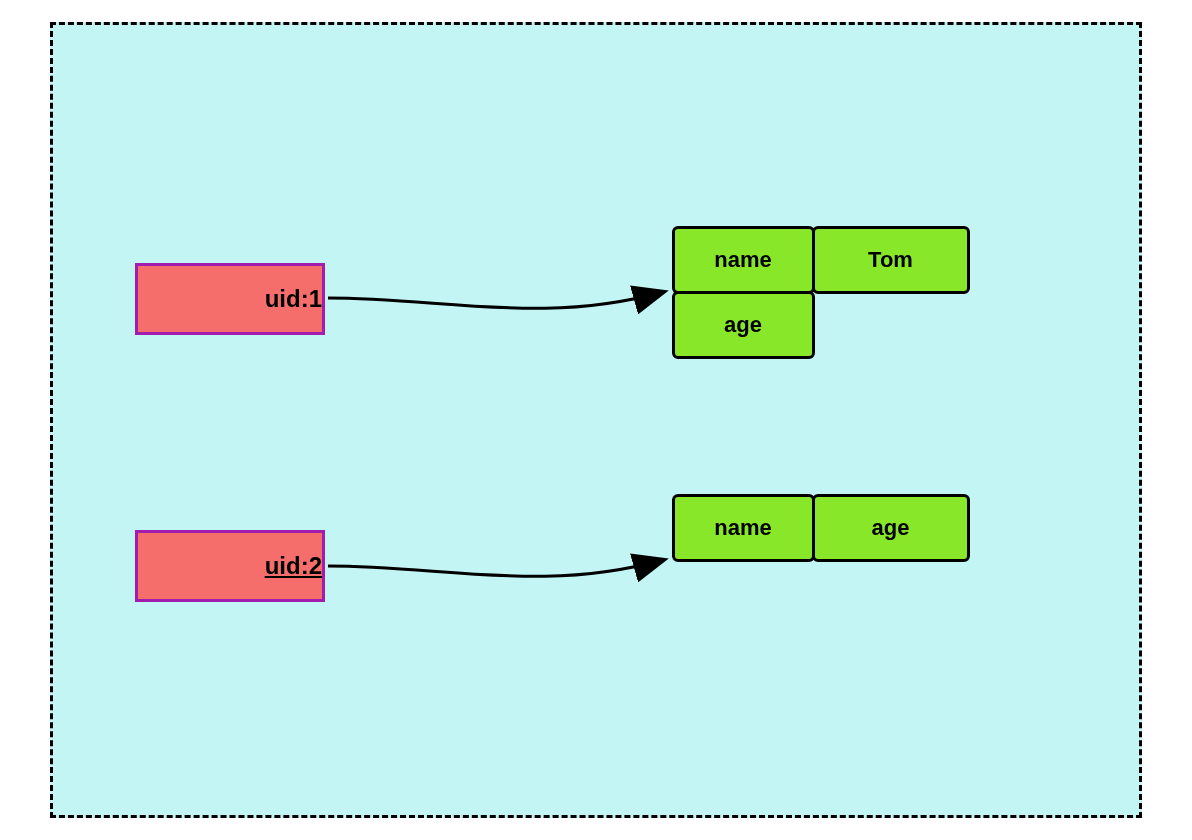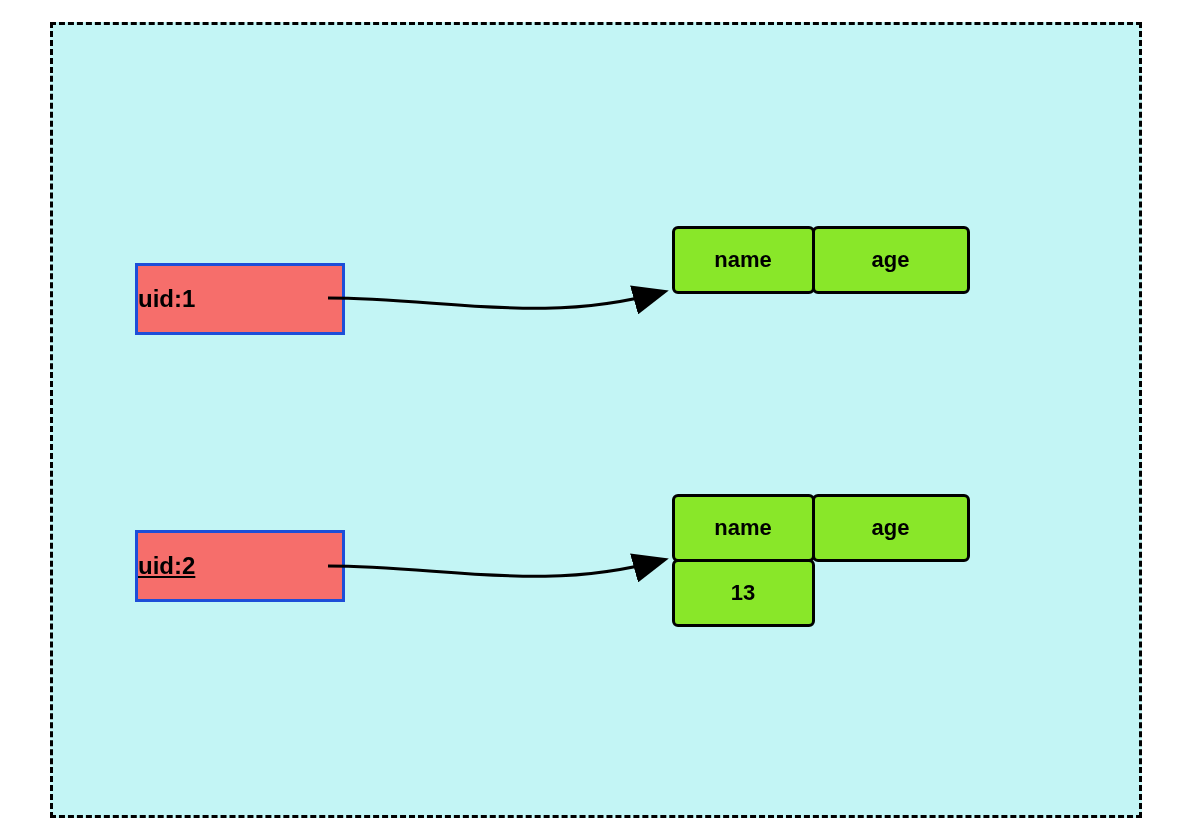--- a/index.html
+++ b/index.html
@@ -18,27 +18,27 @@
       position: absolute;
       left: 50px;
       top: 22px;
       width: 1092px;
       height: 796px;
       border: 3px dashed #000000;
       background: #c3f5f5;
     }
     .key-box {
       position: absolute;
-      width: 210px;
+      width: 190px;
       height: 72px;
       background: #f66e6b;
-      border: 3px solid #1d4ed8;
+      border: 3px solid #a21caf;
       display: flex;
       align-items: center;
-      justify-content: flex-start;
+      justify-content: flex-end;
       font-size: 24px;
       font-weight: bold;
       color: #000000;
     }
     .key-box-1 {
       left: 82px;
       top: 238px;
     }
     .key-box-2 {
       left: 82px;
@@ -81,40 +81,40 @@
 <body>
 
 <div class="container">
 
   <div class="key-box key-box-1">
     <span>uid:1</span>
   </div>
 
   <div class="table-box table-box-1">
     <div class="cell">name</div>
+    <div class="cell">Tom</div>
     <div class="cell">age</div>
   </div>
 
   <svg class="arrow-svg" style="left:270px; top:240px; width:360px; height:100px;" viewBox="0 0 360 100">
     <defs>
       <marker id="arrowhead1" markerWidth="12" markerHeight="10" refX="10" refY="5" orient="auto">
         <polygon points="0 0, 12 5, 0 10" fill="#000000"></polygon>
       </marker>
     </defs>
     <path d="M 5 33 C 120 33, 220 60, 340 27" stroke="#000000" stroke-width="3" fill="none" marker-end="url(#arrowhead1)"></path>
   </svg>
 
   <div class="key-box key-box-2">
     <span>uid:2</span>
   </div>
 
   <div class="table-box table-box-2">
     <div class="cell">name</div>
     <div class="cell">age</div>
-    <div class="cell">13</div>
   </div>
 
   <svg class="arrow-svg" style="left:270px; top:508px; width:360px; height:100px;" viewBox="0 0 360 100">
     <defs>
       <marker id="arrowhead2" markerWidth="12" markerHeight="10" refX="10" refY="5" orient="auto">
         <polygon points="0 0, 12 5, 0 10" fill="#000000"></polygon>
       </marker>
     </defs>
     <path d="M 5 33 C 120 33, 220 60, 340 27" stroke="#000000" stroke-width="3" fill="none" marker-end="url(#arrowhead2)"></path>
   </svg>

